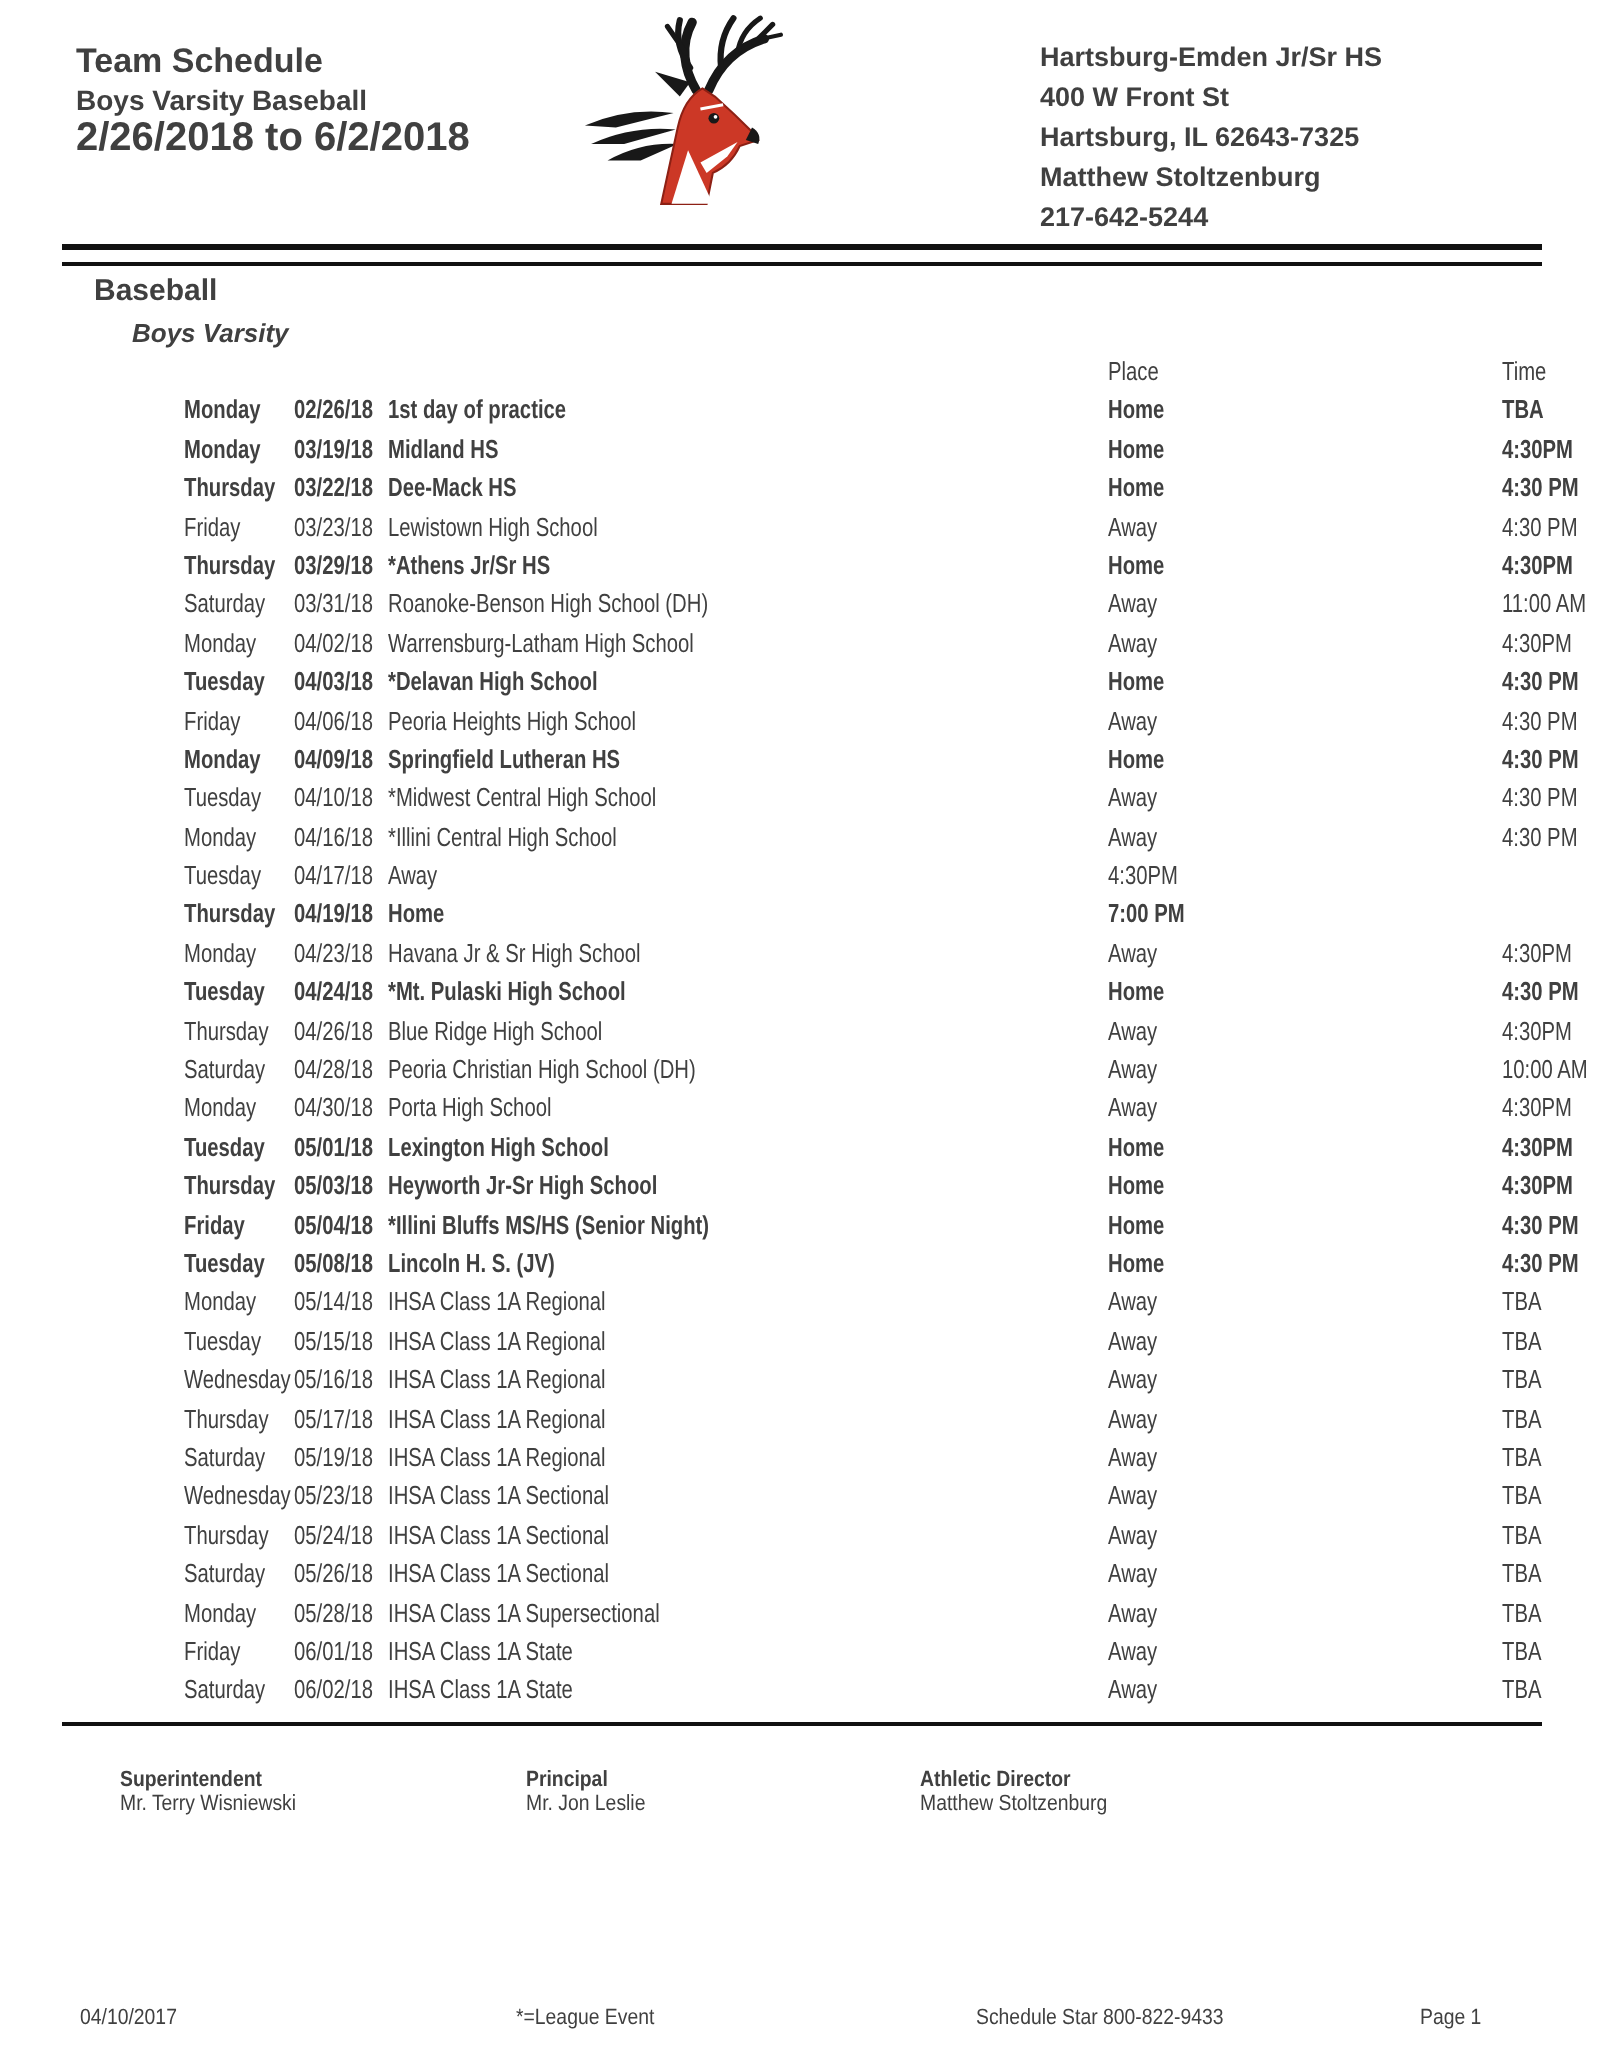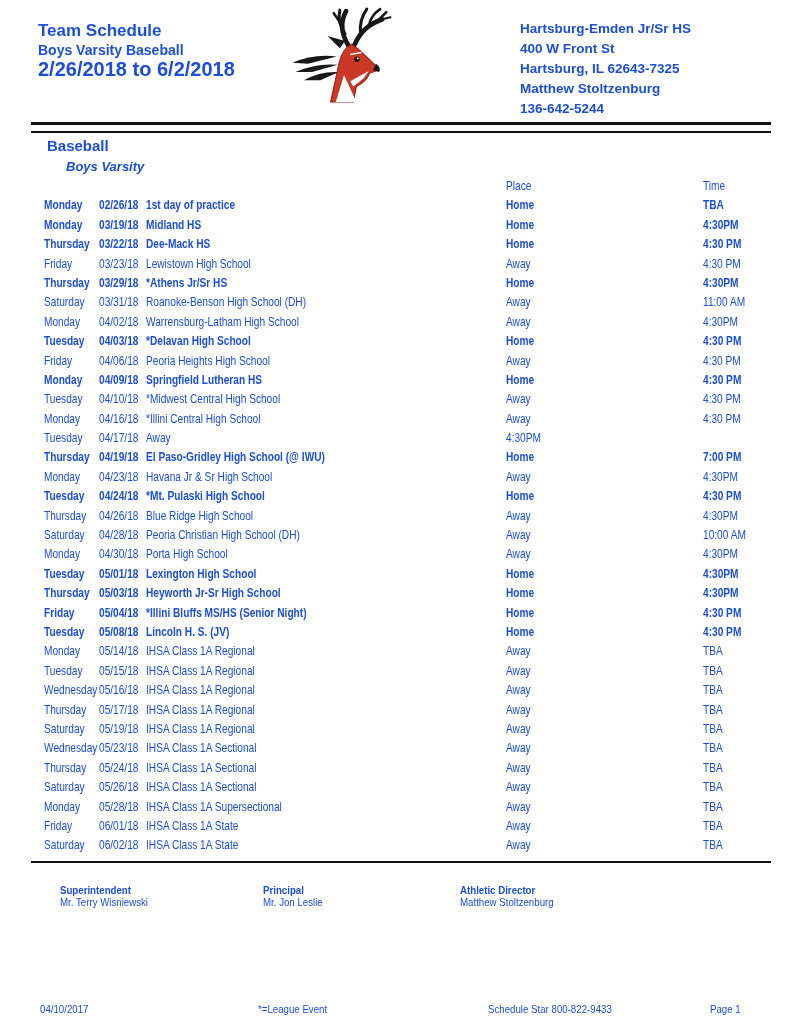--- a/index.html
+++ b/index.html
@@ -1,38 +1,38 @@
 <!DOCTYPE html>
 <html><head>
 <meta charset="utf-8">
 <style>
   html,body{margin:0;padding:0;background:#fff;}
   .page{position:relative;width:800px;height:1035px;background:#ffffff;overflow:hidden;
-        font-family:"Liberation Sans","DejaVu Sans",sans-serif;color:#1d4ed8;}
+        font-family:"Liberation Sans","DejaVu Sans",sans-serif;color:#404040;}
 
   
   .hdr-left{position:absolute;left:38px;top:20px;}
   .hdr-title{font-size:17px;font-weight:bold;line-height:21px;}
   .hdr-sub{font-size:14px;font-weight:bold;line-height:19px;}
   .hdr-dates{font-size:20px;font-weight:bold;line-height:19px;}
   .logo{position:absolute;left:291px;top:6px;width:104px;height:98px;}
   .hdr-right{position:absolute;left:520px;top:19px;font-size:13.5px;font-weight:bold;line-height:20px;}
 
   
   .rule-double{position:absolute;left:31px;top:122px;width:740px;height:6px;
                border-top:3px solid #111;border-bottom:2px solid #111;}
   .rule-bottom{position:absolute;left:31px;top:861px;width:740px;border-top:2px solid #111;}
 
   
   .section-sport{position:absolute;left:47px;top:137px;font-size:15px;font-weight:bold;}
   .section-level{position:absolute;left:66px;top:159px;font-size:13px;font-weight:bold;font-style:italic;}
 
   
   .table{position:absolute;left:0;top:176px;width:800px;font-size:13px;line-height:19.4px;}
-  .row{display:grid;grid-template-columns:55px 47px 360px 197px 72px;padding-left:44px;height:19.4px;}
+  .row{display:grid;grid-template-columns:55px 47px 360px 197px 72px;padding-left:92px;height:19.4px;}
   .row.b{font-weight:bold;}
   .c{overflow:visible;white-space:nowrap;}
   .nw{display:inline-block;transform:scaleX(0.78);transform-origin:0 50%;white-space:nowrap;}
 
   
   .official{position:absolute;top:884px;font-size:11px;}
   .official .t{font-weight:bold;}
   .official .n{margin-top:0;font-weight:normal;}
   .nw2{display:inline-block;transform:scaleX(0.88);transform-origin:0 50%;white-space:nowrap;}
 
@@ -82,21 +82,21 @@
 
       <path d="M82,56 Q87,59 85,64 L79,62 Z" fill="#181818"></path>
     </svg>
   </div>
 
   <div class="hdr-right">
     <div>Hartsburg-Emden Jr/Sr HS</div>
     <div>400 W Front St</div>
     <div>Hartsburg, IL 62643-7325</div>
     <div>Matthew Stoltzenburg</div>
-    <div>136-642-5244</div>
+    <div>217-642-5244</div>
   </div>
 
   <div class="rule-double"></div>
 
   <div class="section-sport">Baseball</div>
   <div class="section-level">Boys Varsity</div>
 
   <div class="table">
     <div class="row">
       <div class="c"></div>
@@ -192,21 +192,20 @@
     </div>
         <div class="row">
       <div class="c"><span class="nw">Tuesday</span></div>
       <div class="c"><span class="nw">04/17/18</span></div>
       <div class="c"><span class="nw">Away</span></div>
       <div class="c"><span class="nw">4:30PM</span></div>
     </div>
         <div class="row b">
       <div class="c"><span class="nw">Thursday</span></div>
       <div class="c"><span class="nw">04/19/18</span></div>
-      <div class="c"><span class="nw">El Paso-Gridley High School (@ IWU)</span></div>
       <div class="c"><span class="nw">Home</span></div>
       <div class="c"><span class="nw">7:00 PM</span></div>
     </div>
         <div class="row">
       <div class="c"><span class="nw">Monday</span></div>
       <div class="c"><span class="nw">04/23/18</span></div>
       <div class="c"><span class="nw">Havana Jr &amp; Sr High School</span></div>
       <div class="c"><span class="nw">Away</span></div>
       <div class="c"><span class="nw">4:30PM</span></div>
     </div>

